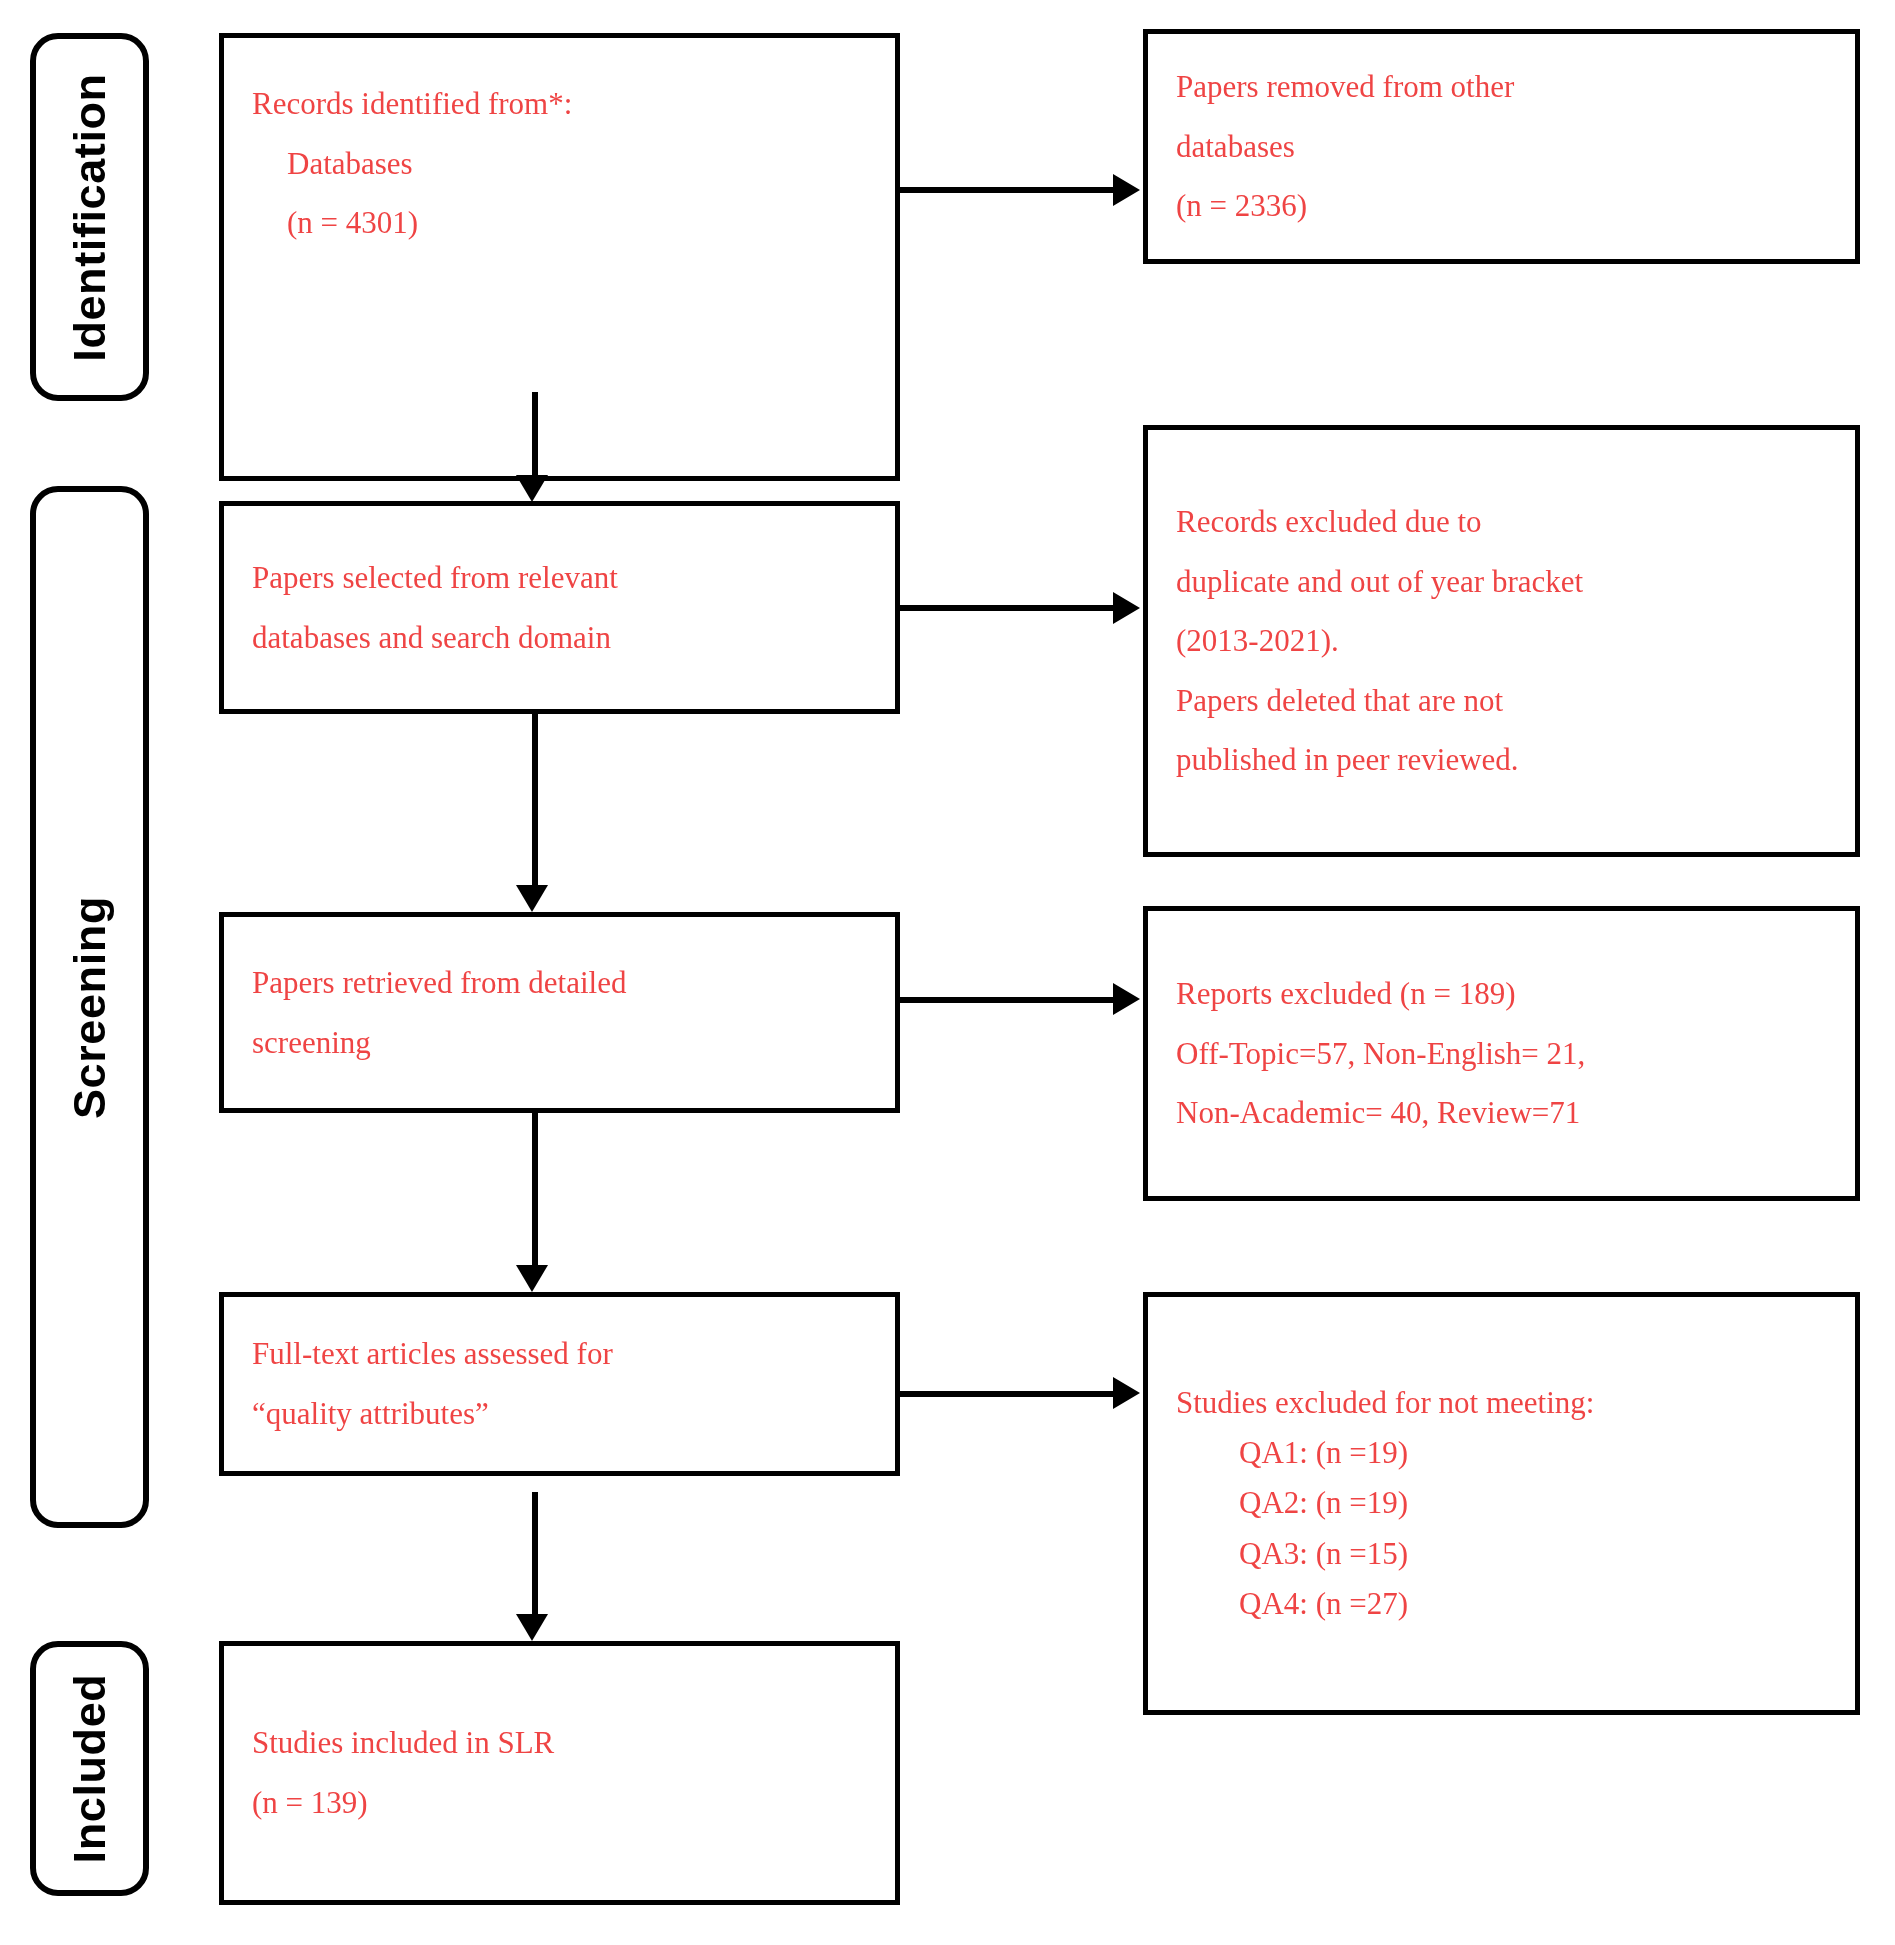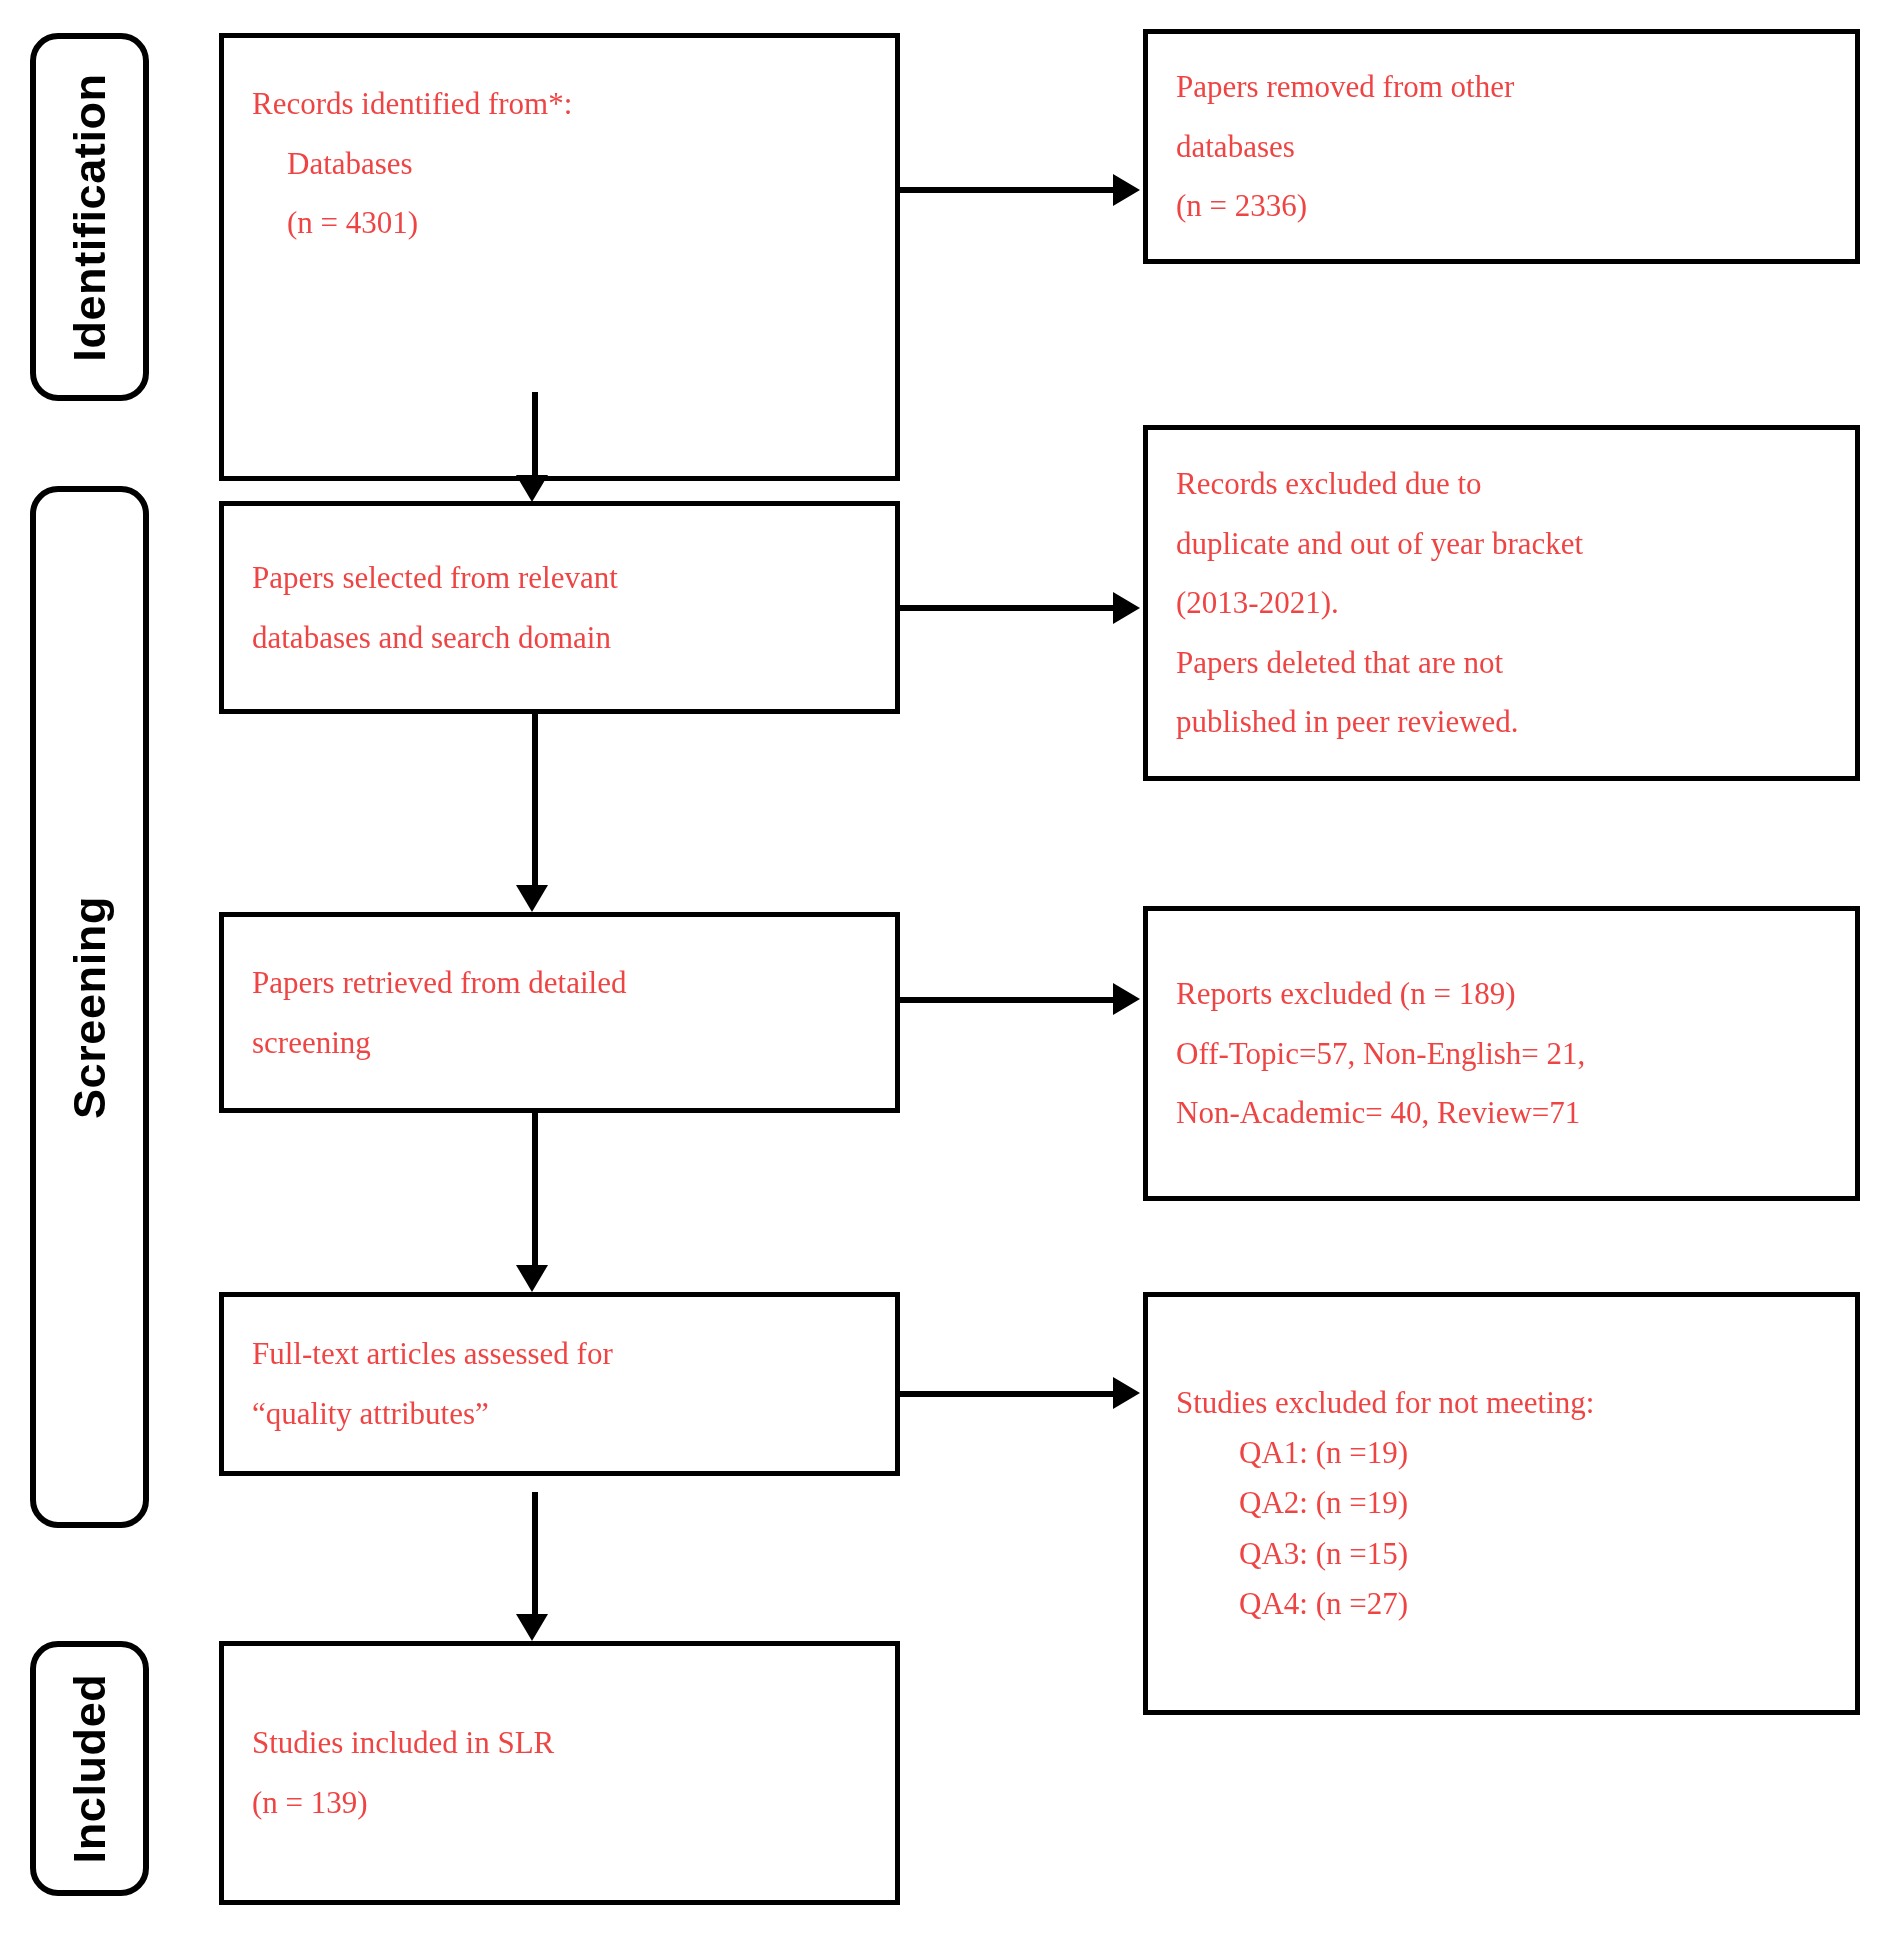--- a/index.html
+++ b/index.html
@@ -131,21 +131,21 @@
     <p>Studies included in SLR</p>
     <p>(n = 139)</p>
   </div>
 
   <div class="flow-box justify" style="left:1143px; top:29px; width:717px; height:235px;">
     <p>Papers removed from other</p>
     <p class="last-j">databases</p>
     <p class="last-j">(n = 2336)</p>
   </div>
 
-  <div class="flow-box justify" style="left:1143px; top:425px; width:717px; height:356px;">
+  <div class="flow-box justify" style="left:1143px; top:425px; width:717px; height:432px;">
     <p>Records excluded due to</p>
     <p class="last-j">duplicate and out of year bracket</p>
     <p class="last-j">(2013-2021).</p>
     <p>Papers deleted that are not</p>
     <p class="last-j">published in peer reviewed.</p>
   </div>
 
   <div class="flow-box" style="left:1143px; top:906px; width:717px; height:295px;">
     <p>Reports excluded (n = 189)</p>
     <p>Off-Topic=57, Non-English= 21,</p>

